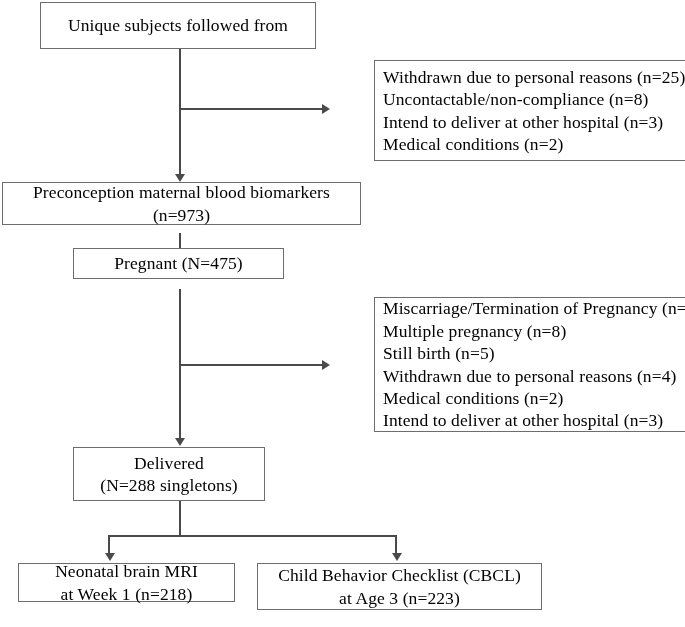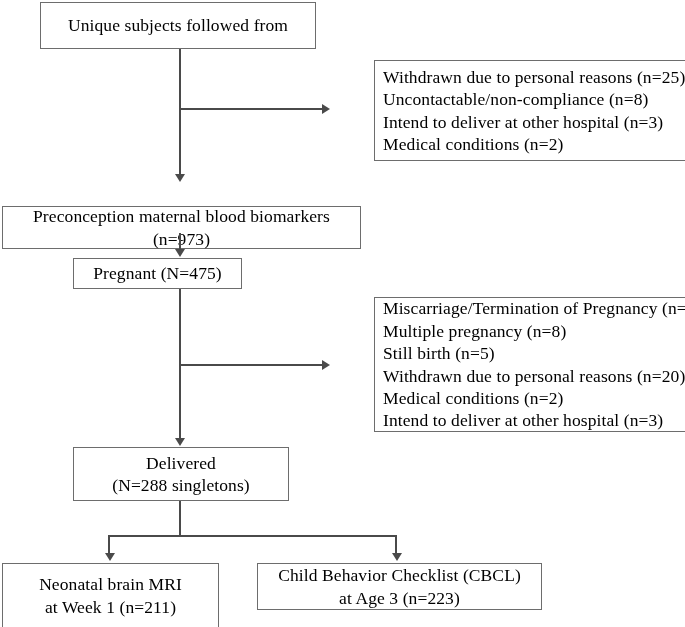--- a/index.html
+++ b/index.html
@@ -36,25 +36,25 @@
     justify-content: center;
     padding-left: 8px;
     margin-left: 44px;
   }
   .node .line {
     white-space: nowrap;
   }
   
   #node-enrolled   { left: 40px;  top: 2px;   width: 276px; height: 47px; }
   #node-excl-1     { left: 330px; top: 60px;  width: 347px; height: 101px; }
-  #node-biomarkers { left: 2px;   top: 182px; width: 359px; height: 43px; margin-top: 24px; }
-  #node-pregnant   { left: 73px;  top: 258px; width: 169px; height: 31px; }
+  #node-biomarkers { left: 2px;   top: 182px; width: 359px; height: 43px; }
+  #node-pregnant   { left: 73px;  top: 248px; width: 211px; height: 31px; }
   #node-excl-2     { left: 330px; top: 297px; width: 347px; height: 135px; }
-  #node-delivered  { left: 73px;  top: 447px; width: 216px; height: 54px; }
-  #node-mri        { left: 2px;   top: 563px; width: 217px; height: 65px; }
+  #node-delivered  { left: 73px;  top: 447px; width: 192px; height: 54px; }
+  #node-mri        { left: 18px;   top: 563px; width: 217px; height: 39px; }
   #node-cbcl       { left: 257px; top: 563px; width: 285px; height: 47px; }
 
   
   .vline {
     position: absolute;
     width: 2px;
     background: #4a4a4a;
   }
   .hline {
     position: absolute;
@@ -115,40 +115,40 @@
   <div class="vline" style="left:179px; top:289px; height:151px;"></div>
   <div class="arrow-down" style="left:175px; top:438px;"></div>
 
   <div class="hline" style="left:180px; top:364px; width:142px;"></div>
   <div class="arrow-right" style="left:322px; top:360px;"></div>
 
   <div class="node left-align" id="node-excl-2">
     <span class="line">Miscarriage/Termination of Pregnancy (n=73)</span>
     <span class="line">Multiple pregnancy (n=8)</span>
     <span class="line">Still birth (n=5)</span>
-    <span class="line">Withdrawn due to personal reasons (n=20)</span>
+    <span class="line">Withdrawn due to personal reasons (n=4)</span>
     <span class="line">Medical conditions (n=2)</span>
     <span class="line">Intend to deliver at other hospital (n=3)</span>
   </div>
 
   <div class="node" id="node-delivered">
     <span class="line">Delivered</span>
     <span class="line">(N=288 singletons)</span>
   </div>
 
   <div class="vline" style="left:179px; top:501px; height:35px;"></div>
   <div class="hline" style="left:108px; top:535px; width:289px;"></div>
   <div class="vline" style="left:108px; top:535px; height:20px;"></div>
   <div class="arrow-down" style="left:105px; top:553px;"></div>
   <div class="vline" style="left:395px; top:535px; height:20px;"></div>
   <div class="arrow-down" style="left:392px; top:553px;"></div>
 
   <div class="node" id="node-mri">
     <span class="line">Neonatal brain MRI</span>
-    <span class="line">at Week 1 (n=211)</span>
+    <span class="line">at Week 1 (n=218)</span>
   </div>
 
   <div class="node" id="node-cbcl">
     <span class="line">Child Behavior Checklist (CBCL)</span>
     <span class="line">at Age 3 (n=223)</span>
   </div>
 
 </div>
 
 </body></html>

